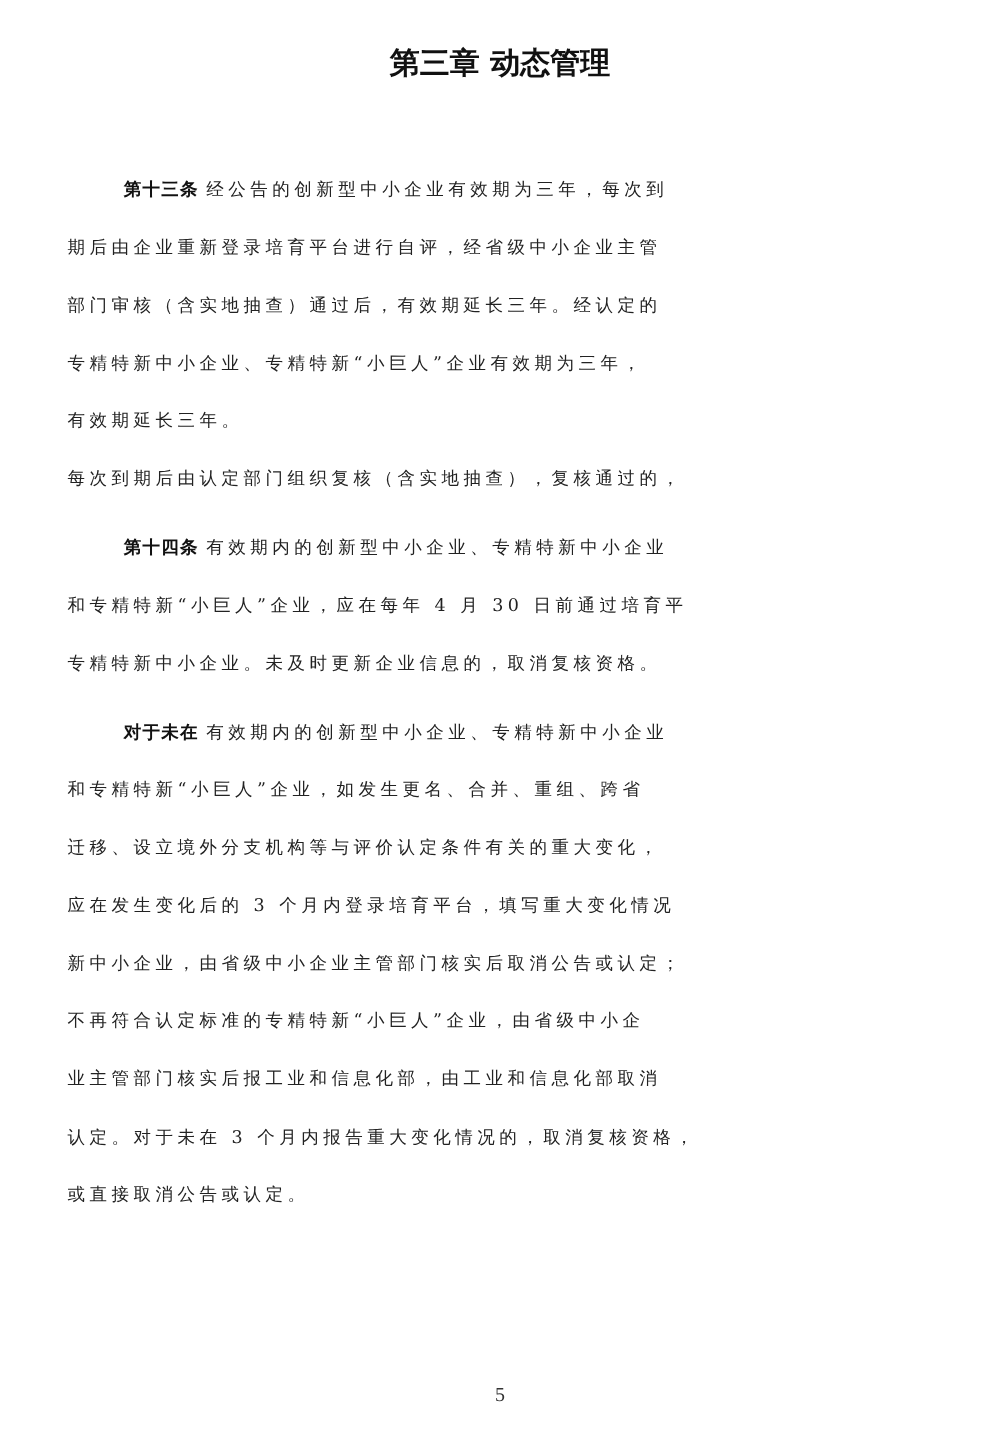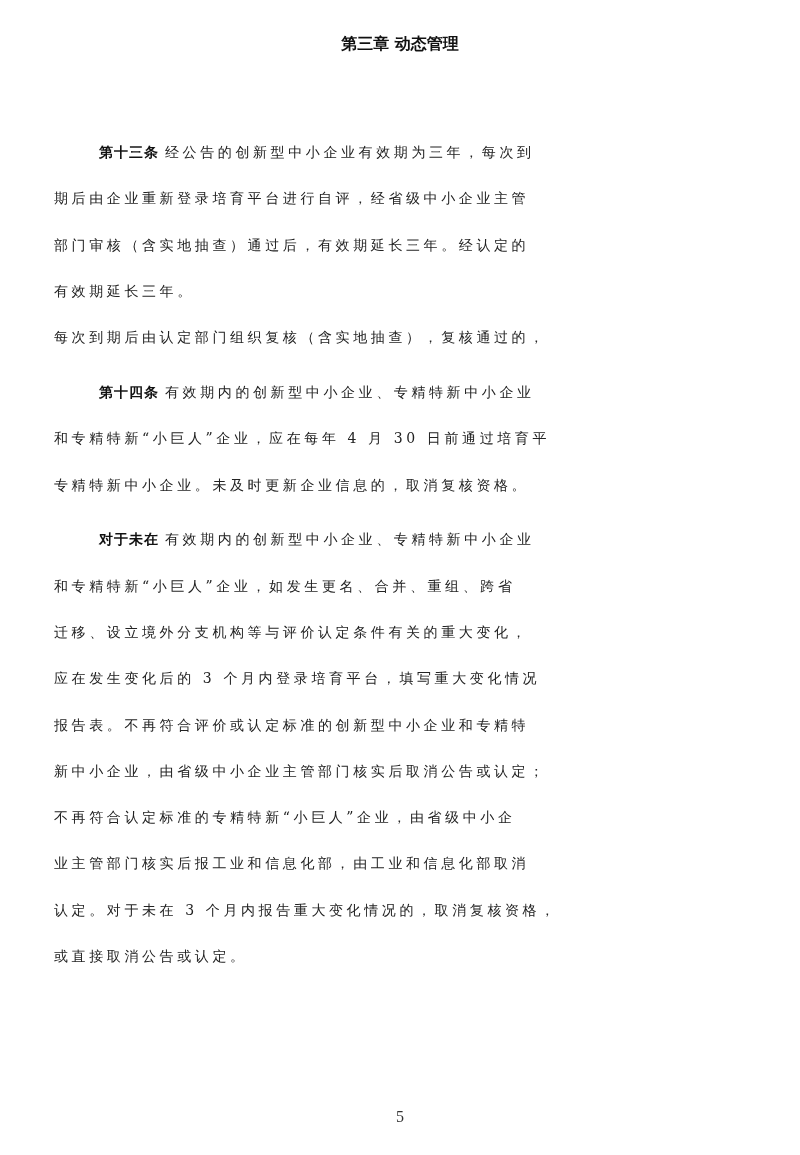--- a/index.html
+++ b/index.html
@@ -23,21 +23,21 @@
     background: #ffffff;
   }
   .chapter-title {
     position: absolute;
     top: 34px;
     left: 0;
     width: 800px;
     text-align: center;
     font-family: "DejaVu Sans", "Liberation Sans", sans-serif;
     font-weight: bold;
-    font-size: 16px;
+    font-size: 24px;
     letter-spacing: 0px;
     color: #111;
   }
   .body {
     position: absolute;
     left: 54px;
     top: 132px;
     width: 700px;
   }
   .line {
@@ -78,38 +78,38 @@
 <div class="page">
 
   <div class="chapter-title">第三章  动态管理</div>
 
   <div class="body">
 
     <div class="article">
       <div class="line indent"><span class="article-num">第十三条</span><span>经公告的创新型中小企业有效期为三年，每次到</span></div>
       <div class="line">期后由企业重新登录培育平台进行自评，经省级中小企业主管</div>
       <div class="line">部门审核（含实地抽查）通过后，有效期延长三年。经认定的</div>
+      <div class="line">专精特新中小企业、专精特新“小巨人”企业有效期为三年，</div>
       <div class="line">有效期延长三年。</div>
       <div class="line">每次到期后由认定部门组织复核（含实地抽查），复核通过的，</div>
     </div>
     <div class="article-gap"></div>
 
     <div class="article">
       <div class="line indent"><span class="article-num">第十四条</span><span>有效期内的创新型中小企业、专精特新中小企业</span></div>
       <div class="line">和专精特新“小巨人”企业，应在每年 4 月 30 日前通过培育平</div>
       <div class="line">专精特新中小企业。未及时更新企业信息的，取消复核资格。</div>
     </div>
     <div class="article-gap"></div>
 
     <div class="article">
       <div class="line indent"><span class="article-num">对于未在</span><span>有效期内的创新型中小企业、专精特新中小企业</span></div>
       <div class="line">和专精特新“小巨人”企业，如发生更名、合并、重组、跨省</div>
       <div class="line">迁移、设立境外分支机构等与评价认定条件有关的重大变化，</div>
       <div class="line">应在发生变化后的 3 个月内登录培育平台，填写重大变化情况</div>
-      <div class="line">报告表。不再符合评价或认定标准的创新型中小企业和专精特</div>
       <div class="line">新中小企业，由省级中小企业主管部门核实后取消公告或认定；</div>
       <div class="line">不再符合认定标准的专精特新“小巨人”企业，由省级中小企</div>
       <div class="line">业主管部门核实后报工业和信息化部，由工业和信息化部取消</div>
       <div class="line">认定。对于未在 3 个月内报告重大变化情况的，取消复核资格，</div>
       <div class="line">或直接取消公告或认定。</div>
     </div>
 
   </div>
 
   <div class="page-number">5</div>

